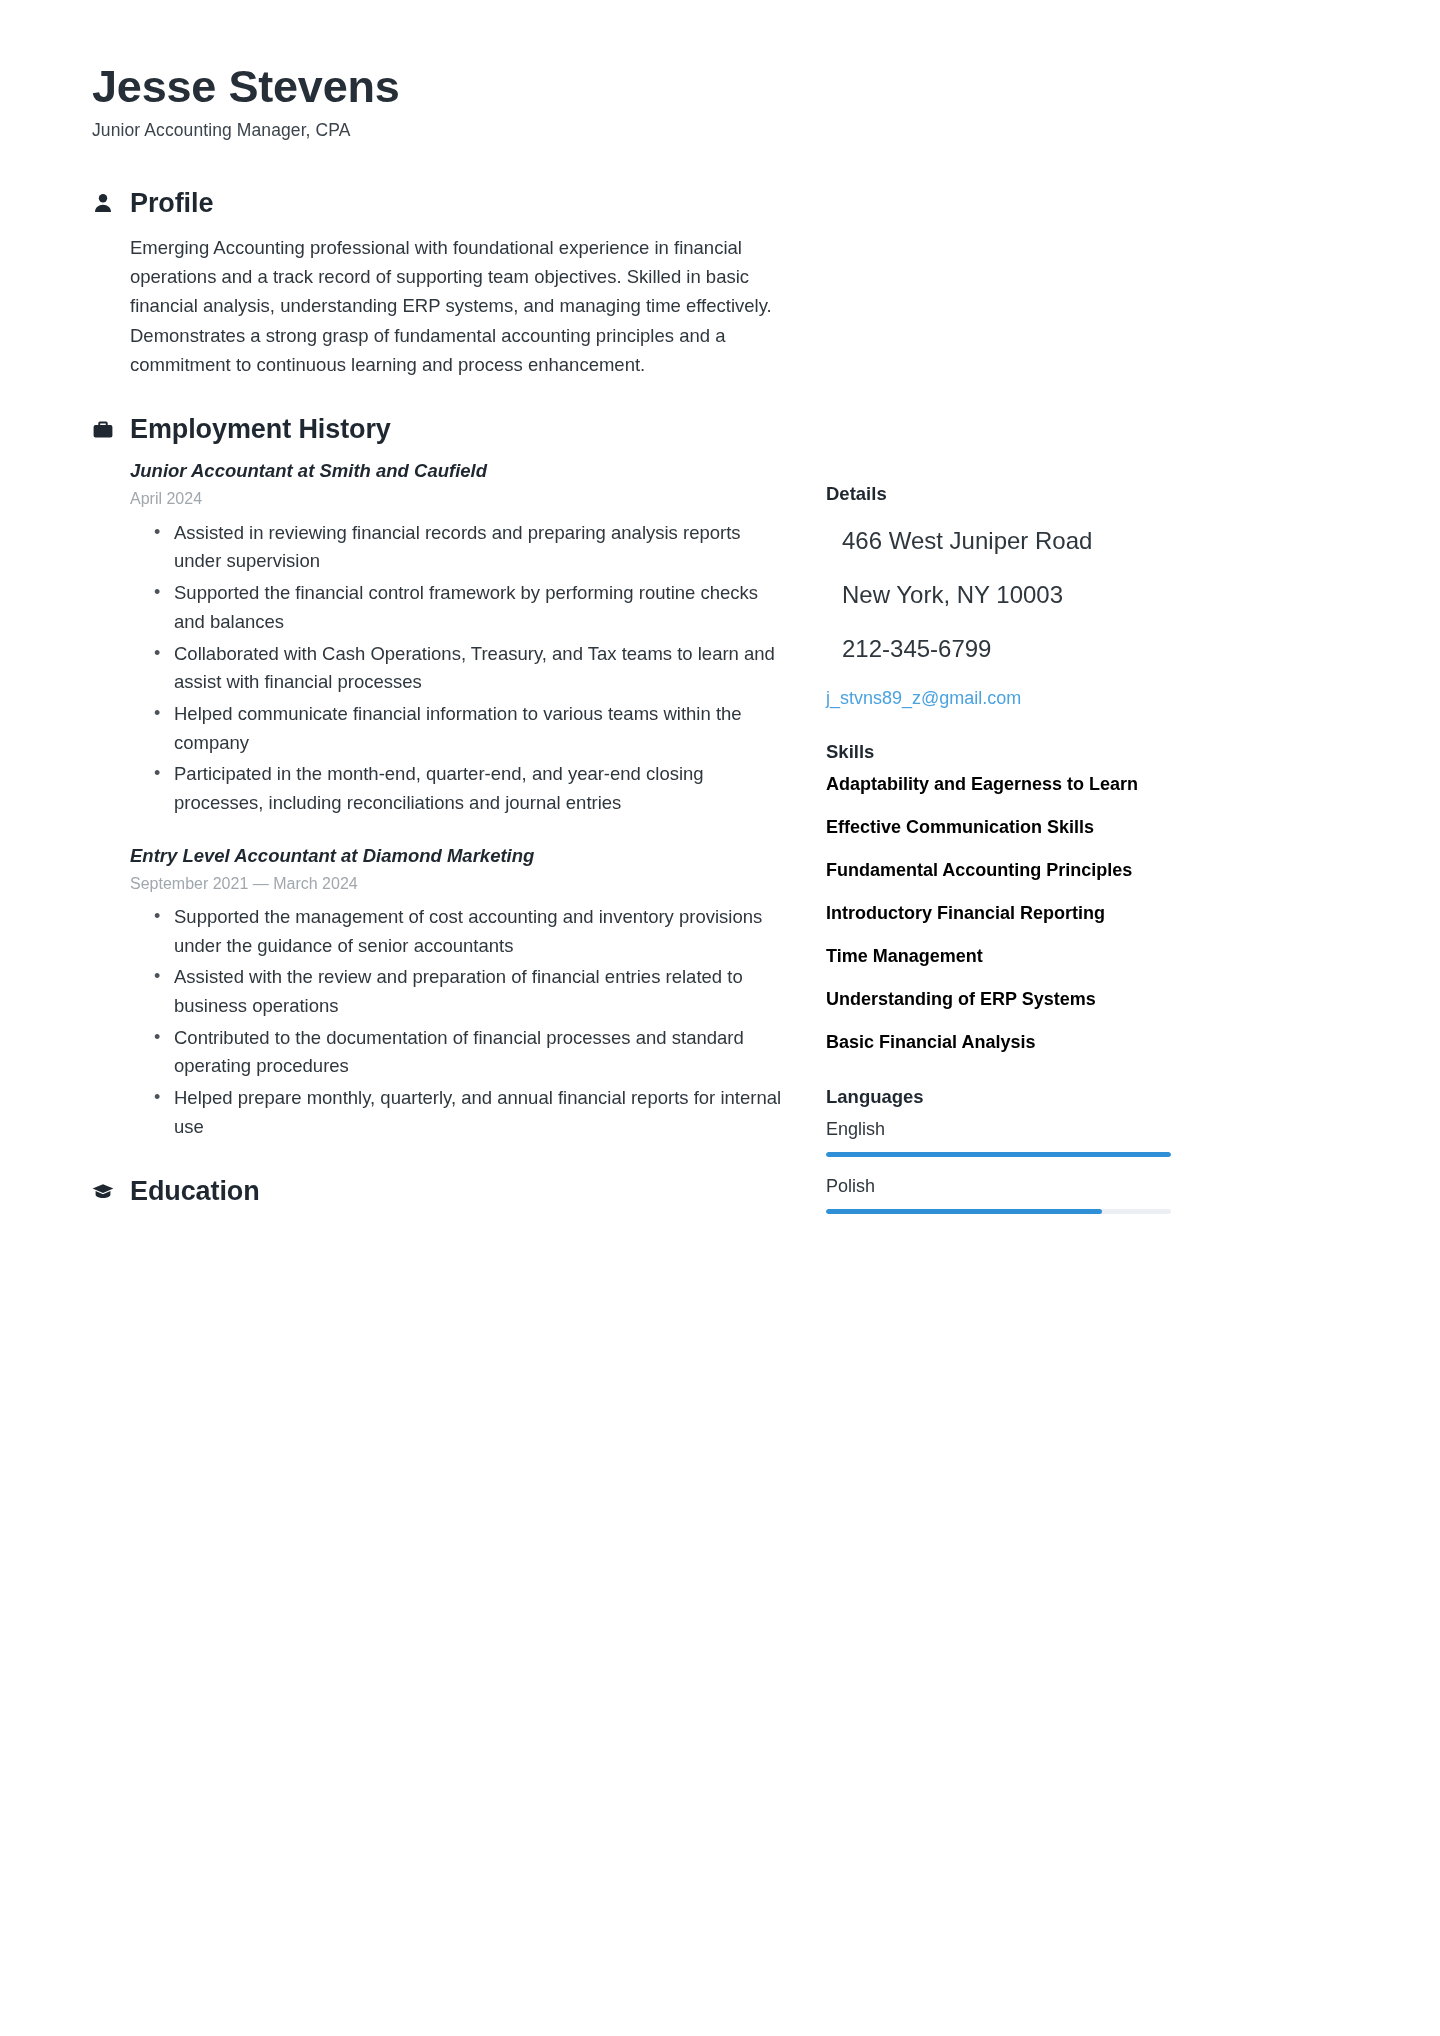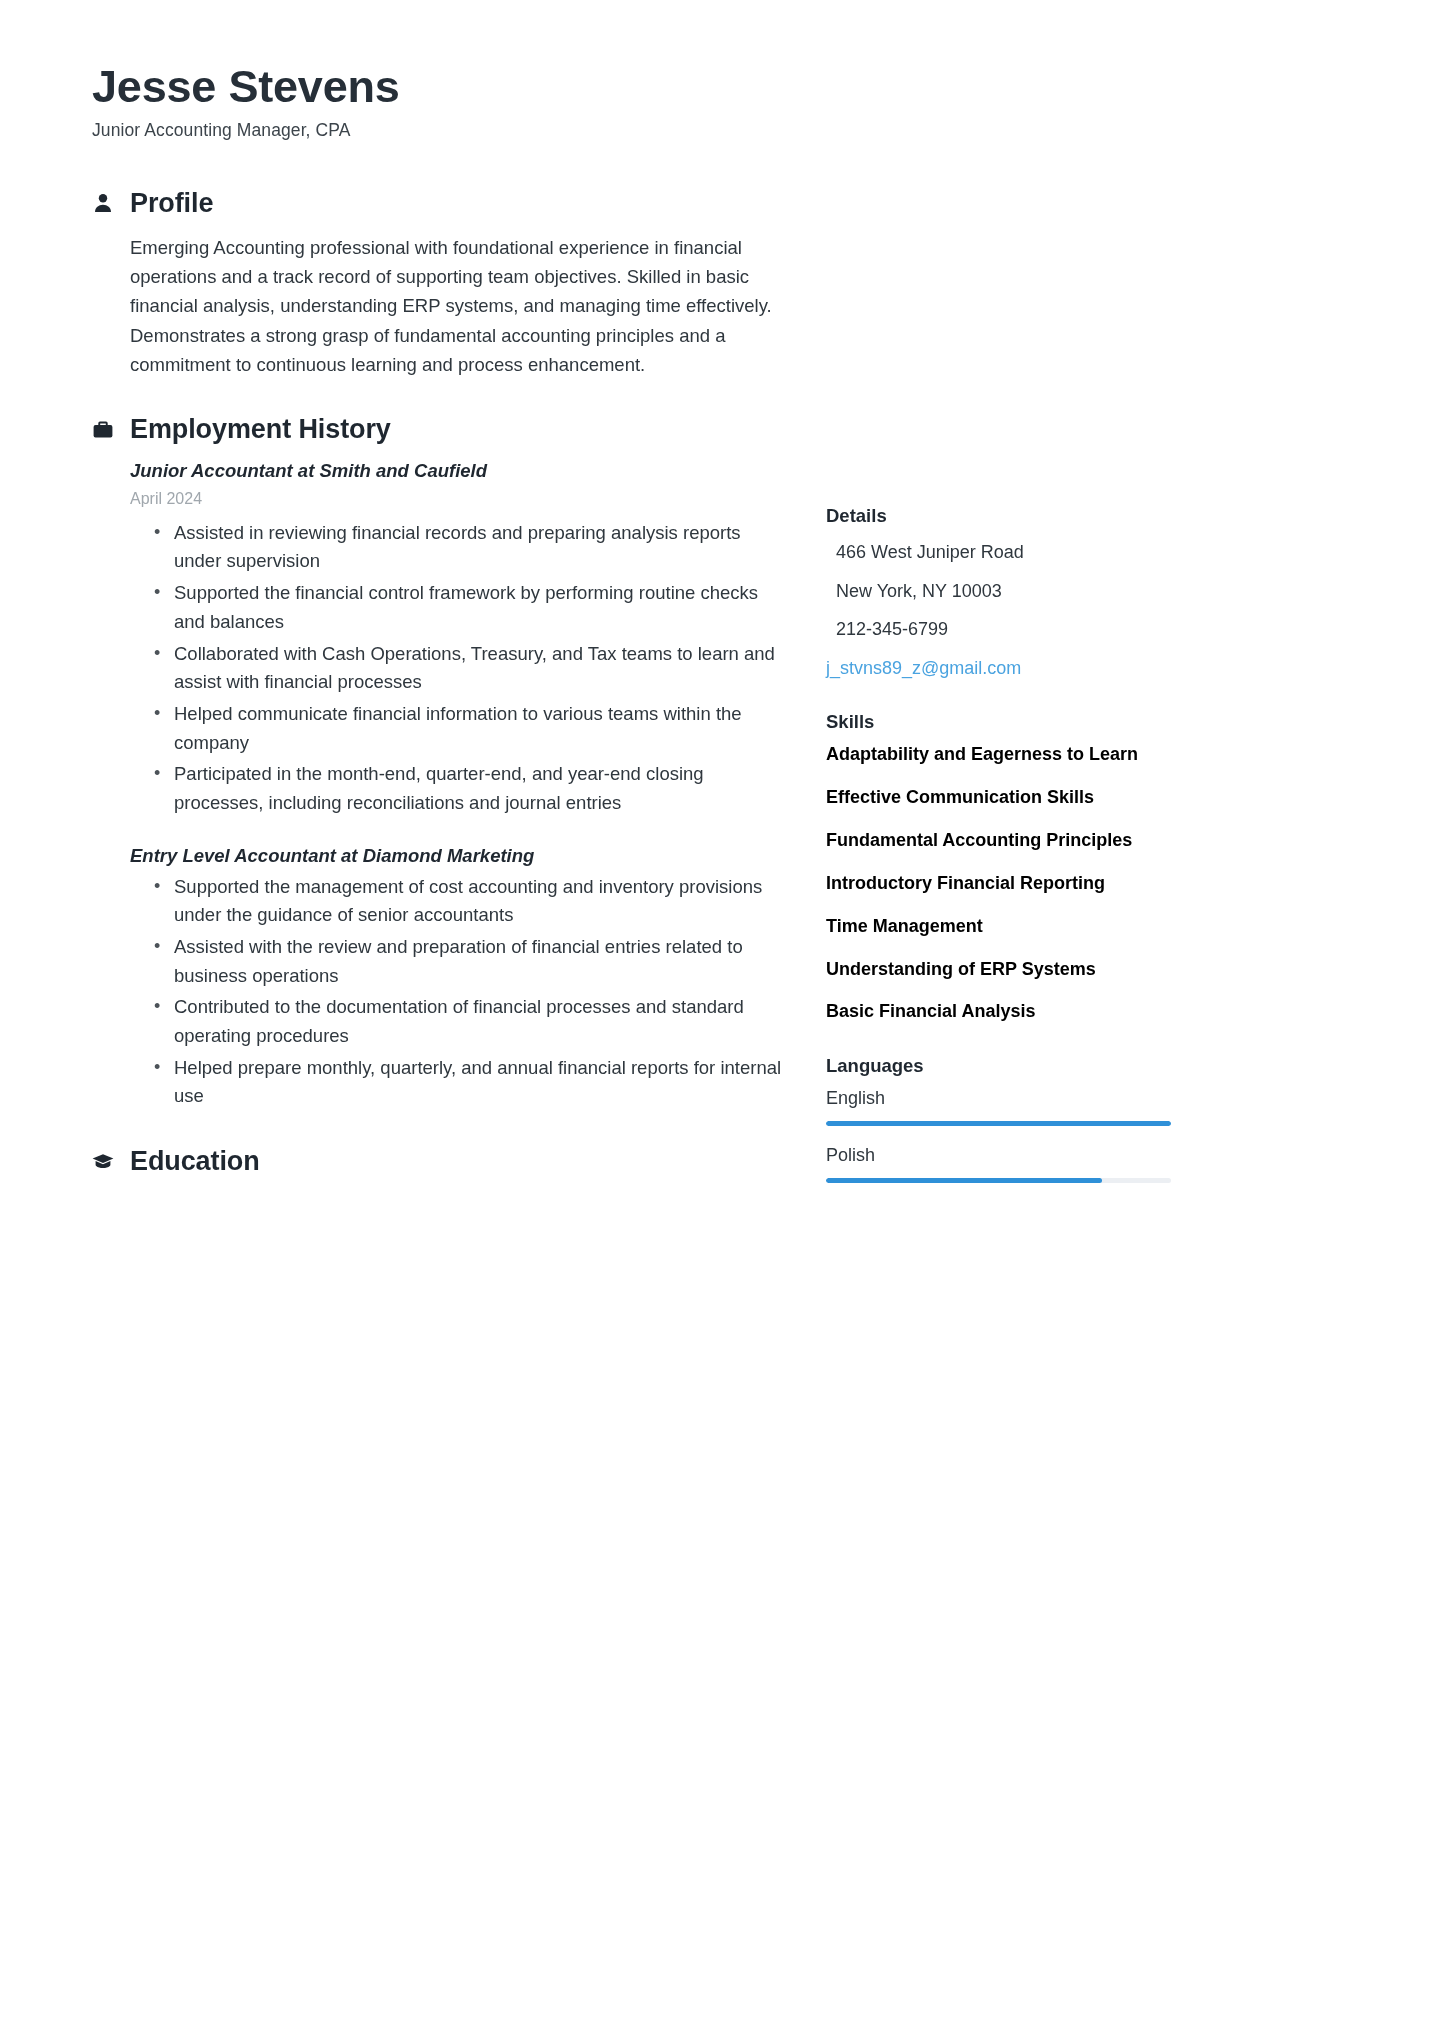--- a/index.html
+++ b/index.html
@@ -131,24 +131,24 @@
   
   .side-block { margin-bottom: 28px; }
   .side-title {
     font-size: 18.5px;
     font-weight: 700;
     color: #1f2730;
     margin: 0 0 7px 0;
     line-height: 1.3;
   }
   .side-line {
-    font-size: 18px;
+    font-size: 24px;
     line-height: 1.58;
     color: #2f373e;
-    margin: 10px;
+    margin: 16px;
   }
   .side-email {
     font-size: 18px;
     line-height: 1.58;
     color: #4aa3e0;
     text-decoration: none;
     display: inline-block;
   }
   .skill-item {
     font-size: 18px;
@@ -228,20 +228,21 @@
               <li>Assisted in reviewing financial records and preparing analysis reports under supervision</li>
               <li>Supported the financial control framework by performing routine checks and balances</li>
               <li>Collaborated with Cash Operations, Treasury, and Tax teams to learn and assist with financial processes</li>
               <li>Helped communicate financial information to various teams within the company</li>
               <li>Participated in the month-end, quarter-end, and year-end closing processes, including reconciliations and journal entries</li>
             </ul>
           </div>
 
           <div class="entry">
             <p class="entry-title">Entry Level Accountant at Diamond Marketing</p>
+            <p class="entry-date">September 2021 — March 2024</p>
             <ul class="bullets">
               <li>Supported the management of cost accounting and inventory provisions under the guidance of senior accountants</li>
               <li>Assisted with the review and preparation of financial entries related to business operations</li>
               <li>Contributed to the documentation of financial processes and standard operating procedures</li>
               <li>Helped prepare monthly, quarterly, and annual financial reports for internal use</li>
             </ul>
           </div>
 
         </div>
       </div>

